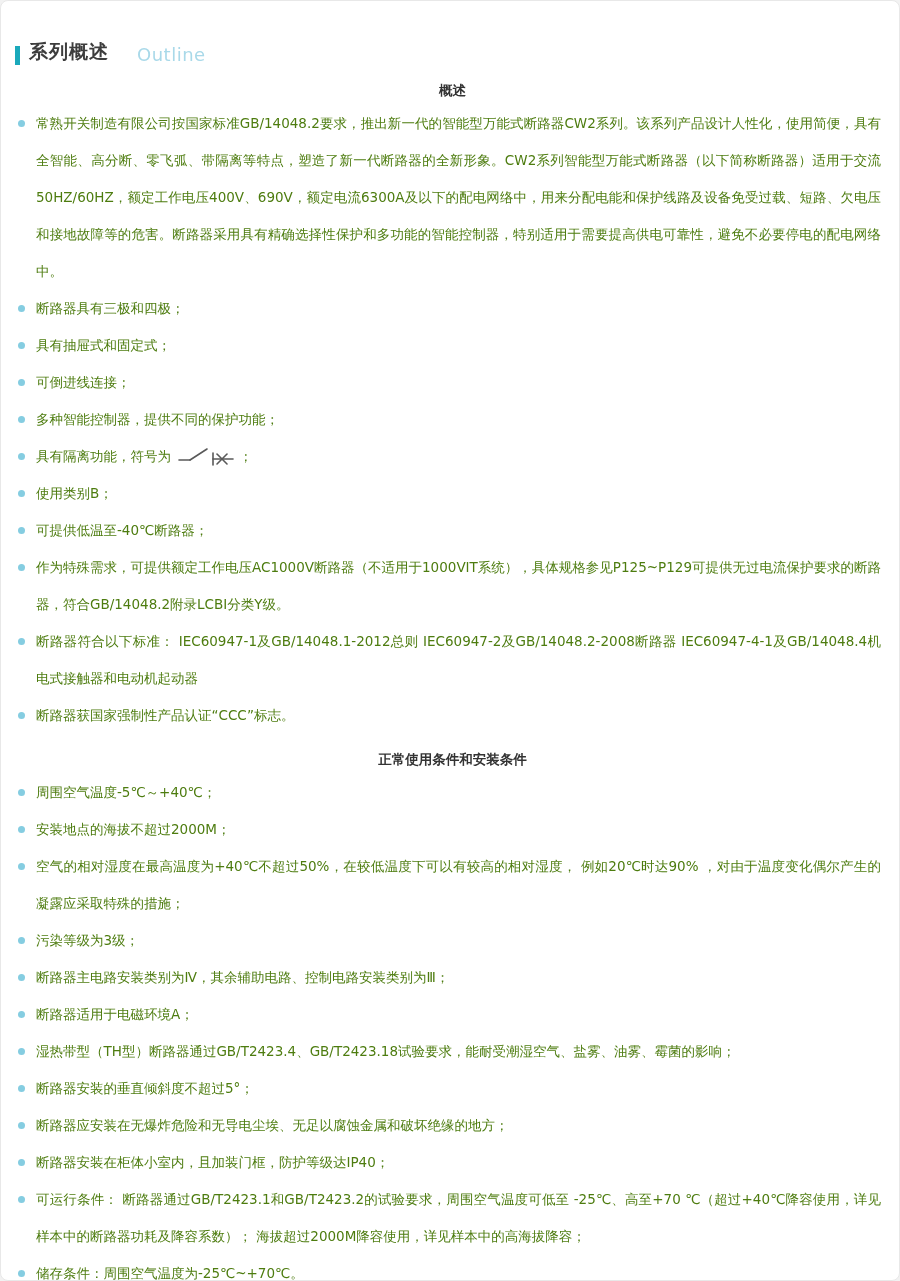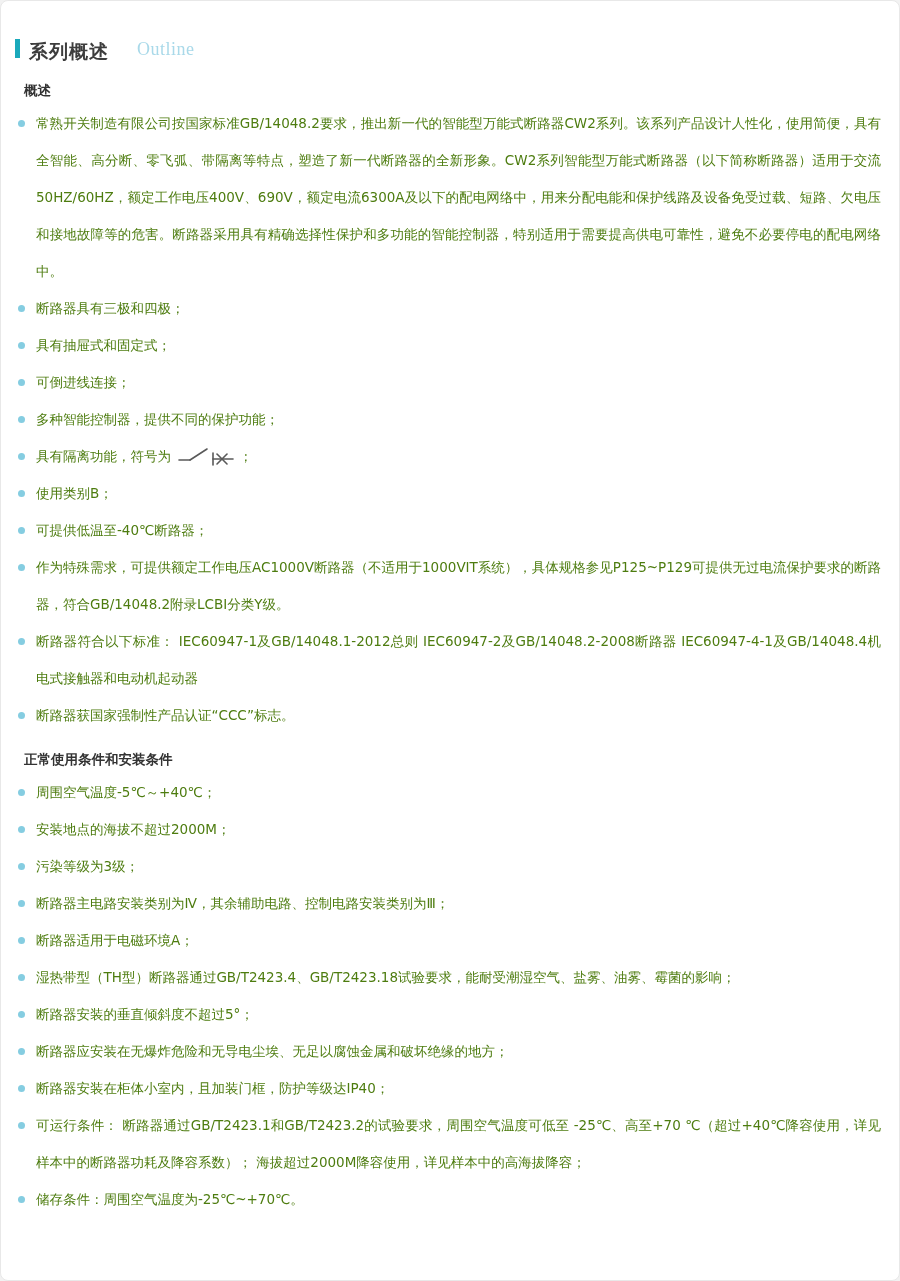--- a/index.html
+++ b/index.html
@@ -10,23 +10,22 @@
     margin: 0 auto;
     background: #ffffff;
     border: 1px solid #e8e8e8;
     border-radius: 8px;
     padding: 34px 18px 16px 12px;
     overflow: hidden;
     font-family: "DejaVu Sans", "Liberation Sans", sans-serif;
   }
   .section-header {
     display: flex;
-    align-items: flex-start;
+    align-items: flex-end;
     margin: 4px 0 10px 2px;
-    font-family: Liberation Serif, serif;
   }
   .accent-bar {
     width: 5px;
     height: 19px;
     background: #1aa9bb;
     margin-right: 9px;
   }
   .title-zh {
     font-size: 19px;
     font-weight: 600;
@@ -38,20 +37,21 @@
     color: #a9d9e9;
     margin-left: 28px;
     letter-spacing: 0.5px;
   }
   .sub-heading {
     font-size: 13.5px;
     font-weight: bold;
     color: #333333;
     margin: 12px 0 2px 11px;
     line-height: 26px;
+    text-align: center;
   }
   ul.bullets { list-style: none; margin: 0; padding: 0; }
   li.bullet-item {
     position: relative;
     padding-left: 23px;
     font-size: 13.5px;
     color: #4d7c0f;
     line-height: 37px;
     text-align: justify;
   }
@@ -146,20 +146,23 @@
 
   <ul class="bullets">
   <li class="bullet-item">
     <span>周围空气温度-5℃～+40℃；</span>
   </li>
 
   <li class="bullet-item">
     <span>安装地点的海拔不超过2000M；</span>
   </li>
 
+  <li class="bullet-item">
+    <span>空气的相对湿度在最高温度为+40℃不超过50%，在较低温度下可以有较高的相对湿度， 例如20℃时达90% ，对由于温度变化偶尔产生的凝露应采取特殊的措施；</span>
+  </li>
 
   <li class="bullet-item">
     <span>污染等级为3级；</span>
   </li>
 
   <li class="bullet-item">
     <span>断路器主电路安装类别为Ⅳ，其余辅助电路、控制电路安装类别为Ⅲ；</span>
   </li>
 
   <li class="bullet-item">

